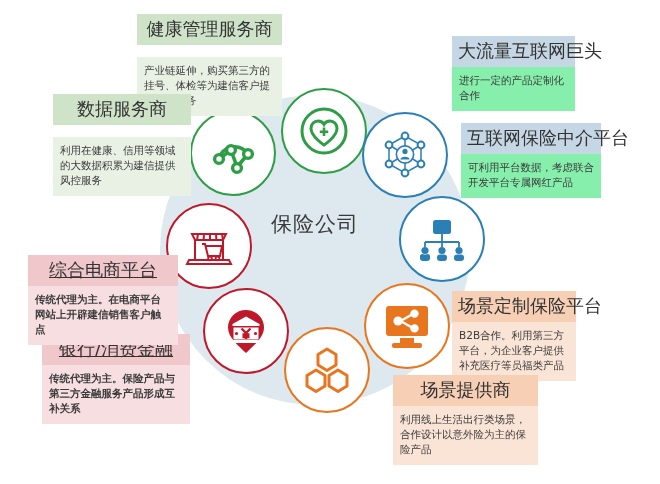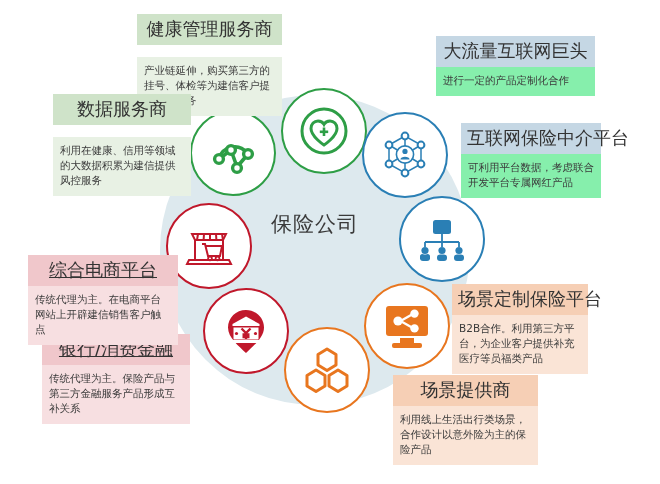--- a/index.html
+++ b/index.html
@@ -59,21 +59,21 @@
   }
 
   
   .g .ttl{background:#cfe3c9;}
   .g .body{background:#e8f1e4;margin-top:12px;}
   
   .b .ttl{background:#c5d7e4;}
   .b .body{background:#86efac;}
   
   .r .ttl{background:#f0c7cb;text-decoration:underline;}
-  .r .body{background:#f7dfe1;}
+  .r .body{background:#f7dfe1;font-weight:bold;}
   
   .o .ttl{background:#f6cfb5;}
   .o .body{background:#fae4d6;}
 </style>
 </head>
 <body>
 
 <div id="stage">
 
   <div class="center-disc"></div>
@@ -208,31 +208,31 @@
   <div class="callout g" style="left:137px;top:14px;width:145px;">
     <div class="ttl">健康管理服务商</div>
     <div class="body">产业链延伸，购买第三方的挂号、体检等为建信客户提供增值服务</div>
   </div>
 
   <div class="callout g" style="left:53px;top:94px;width:138px;">
     <div class="ttl">数据服务商</div>
     <div class="body">利用在健康、信用等领域的大数据积累为建信提供风控服务</div>
   </div>
 
-  <div class="callout b" style="left:436px;top:36px;width:159px;">
+  <div class="callout b" style="left:452px;top:36px;width:123px;">
     <div class="ttl">大流量互联网巨头</div>
     <div class="body">进行一定的产品定制化合作</div>
   </div>
 
   <div class="callout b" style="left:461px;top:123px;width:140px;">
     <div class="ttl">互联网保险中介平台</div>
     <div class="body">可利用平台数据，考虑联合开发平台专属网红产品</div>
   </div>
 
-  <div class="callout o" style="left:452px;top:284px;width:136px;">
+  <div class="callout o" style="left:452px;top:291px;width:124px;">
     <div class="ttl">场景定制保险平台</div>
     <div class="body">B2B合作。利用第三方平台，为企业客户提供补充医疗等员福类产品</div>
   </div>
 
   <div class="callout o" style="left:362px;top:375px;width:145px;margin-left:31px;">
     <div class="ttl">场景提供商</div>
     <div class="body">利用线上生活出行类场景，合作设计以意外险为主的保险产品</div>
   </div>
 
   <div class="callout r" style="left:42px;top:334px;width:148px;">

